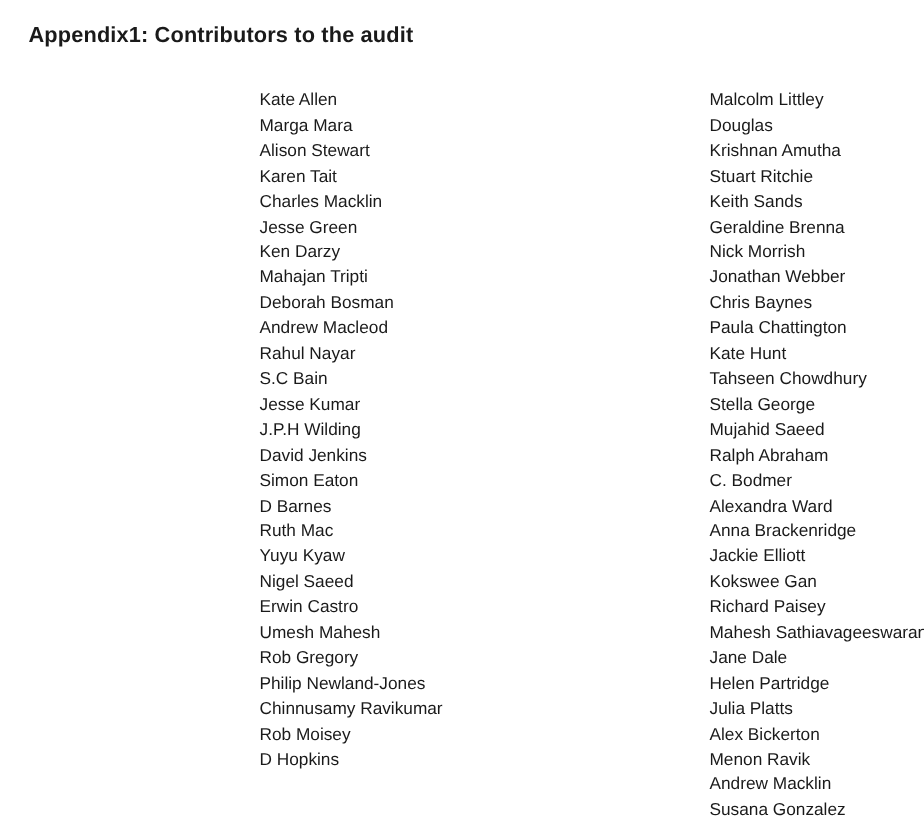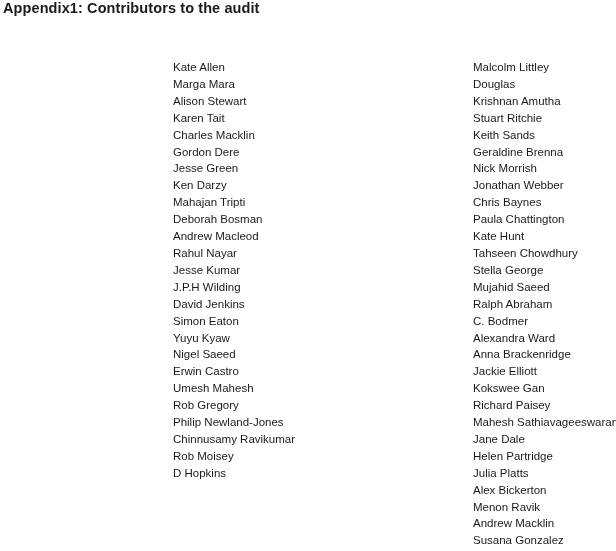--- a/index.html
+++ b/index.html
@@ -13,21 +13,21 @@
     height: 551px;
     background: #ffffff;
     overflow: hidden;
     font-family: "Liberation Sans", sans-serif;
     color: #1a1a1a;
   }
   .title {
     position: absolute;
     left: 3px;
     top: 0px;
-    margin: 0;
+    margin: 16px;
     font-size: 14.5px;
     font-weight: bold;
     letter-spacing: 0.1px;
     color: #1a1a1a;
     white-space: nowrap;
   }
   .cols {
     position: absolute;
     top: 59px;
     left: 0;
@@ -51,31 +51,33 @@
 
 <div class="page">
   <h1 class="title">Appendix1: Contributors to the audit</h1>
   <div class="cols">
     <div class="col col-left">
         <div class="name-row">Kate Allen</div>
         <div class="name-row">Marga Mara</div>
         <div class="name-row">Alison Stewart</div>
         <div class="name-row">Karen Tait</div>
         <div class="name-row">Charles Macklin</div>
-        <div class="name-row">Gordon Dere</div>
         <div class="name-row">Jesse Green</div>
         <div class="name-row">Ken Darzy</div>
         <div class="name-row">Mahajan Tripti</div>
         <div class="name-row">Deborah Bosman</div>
         <div class="name-row">Andrew Macleod</div>
         <div class="name-row">Rahul Nayar</div>
+        <div class="name-row">S.C Bain</div>
         <div class="name-row">Jesse Kumar</div>
         <div class="name-row">J.P.H Wilding</div>
         <div class="name-row">David Jenkins</div>
         <div class="name-row">Simon Eaton</div>
+        <div class="name-row">D Barnes</div>
+        <div class="name-row">Ruth Mac</div>
         <div class="name-row">Yuyu Kyaw</div>
         <div class="name-row">Nigel Saeed</div>
         <div class="name-row">Erwin Castro</div>
         <div class="name-row">Umesh Mahesh</div>
         <div class="name-row">Rob Gregory</div>
         <div class="name-row">Philip Newland-Jones</div>
         <div class="name-row">Chinnusamy Ravikumar</div>
         <div class="name-row">Rob Moisey</div>
         <div class="name-row">D Hopkins</div>
       </div>

